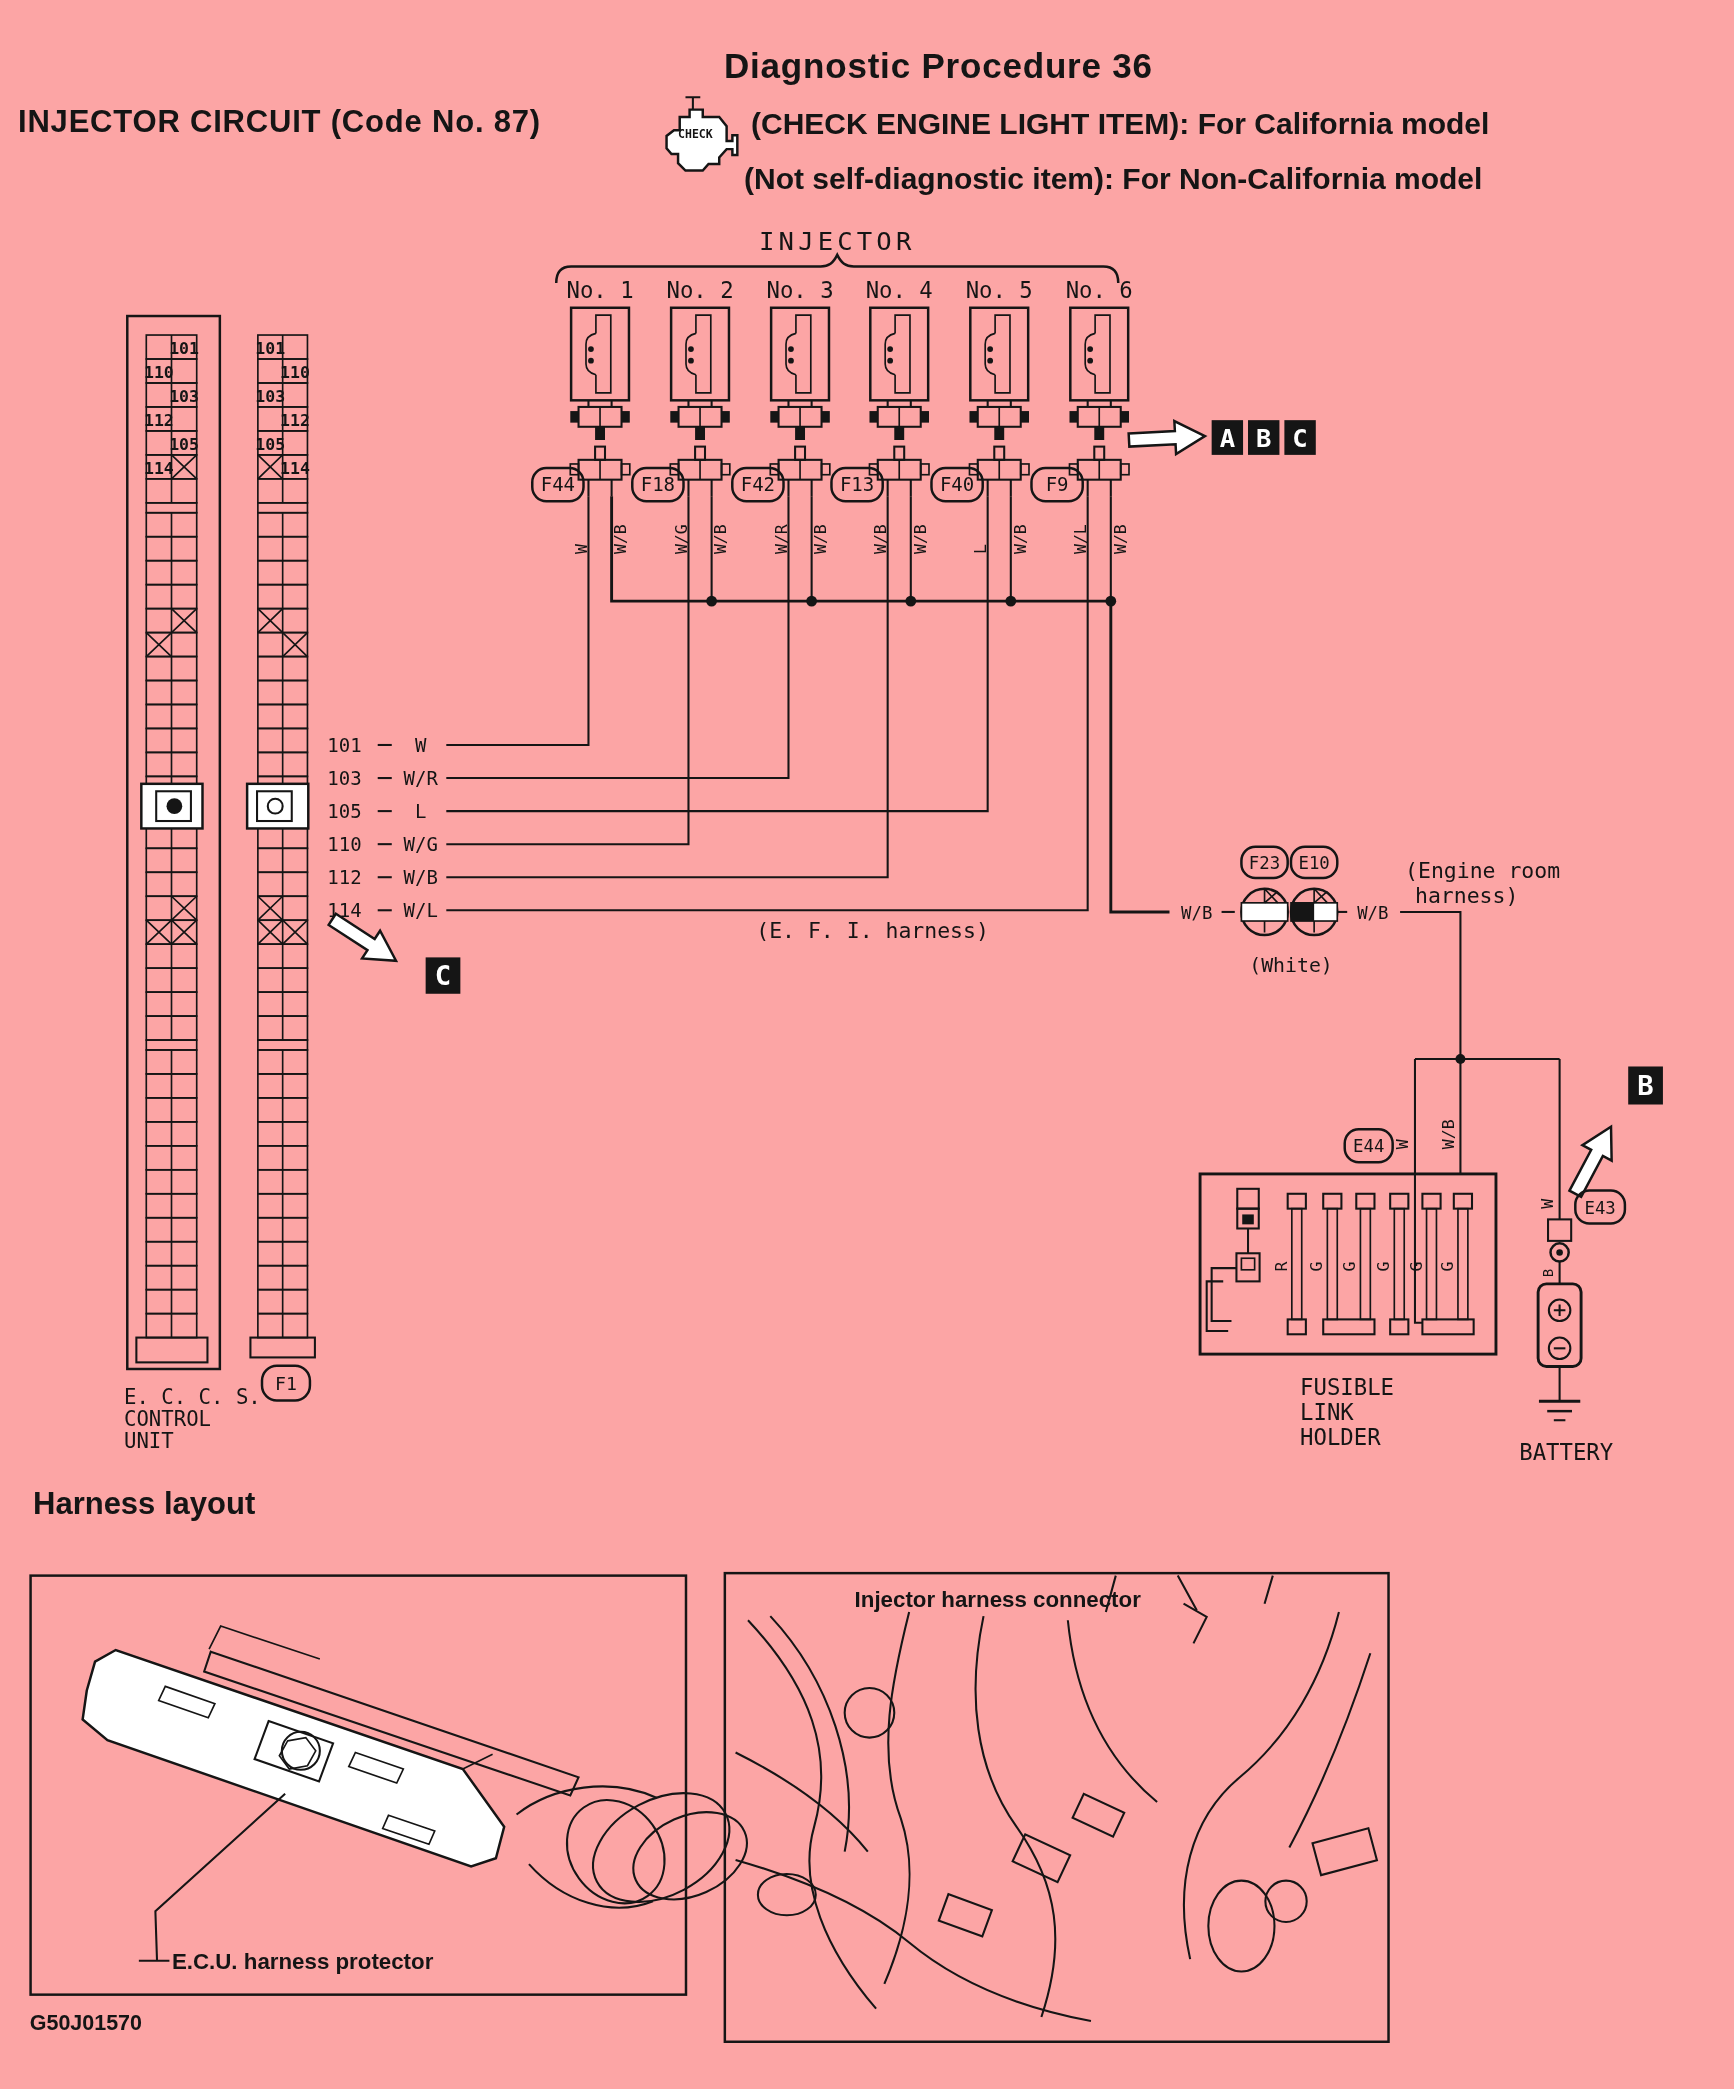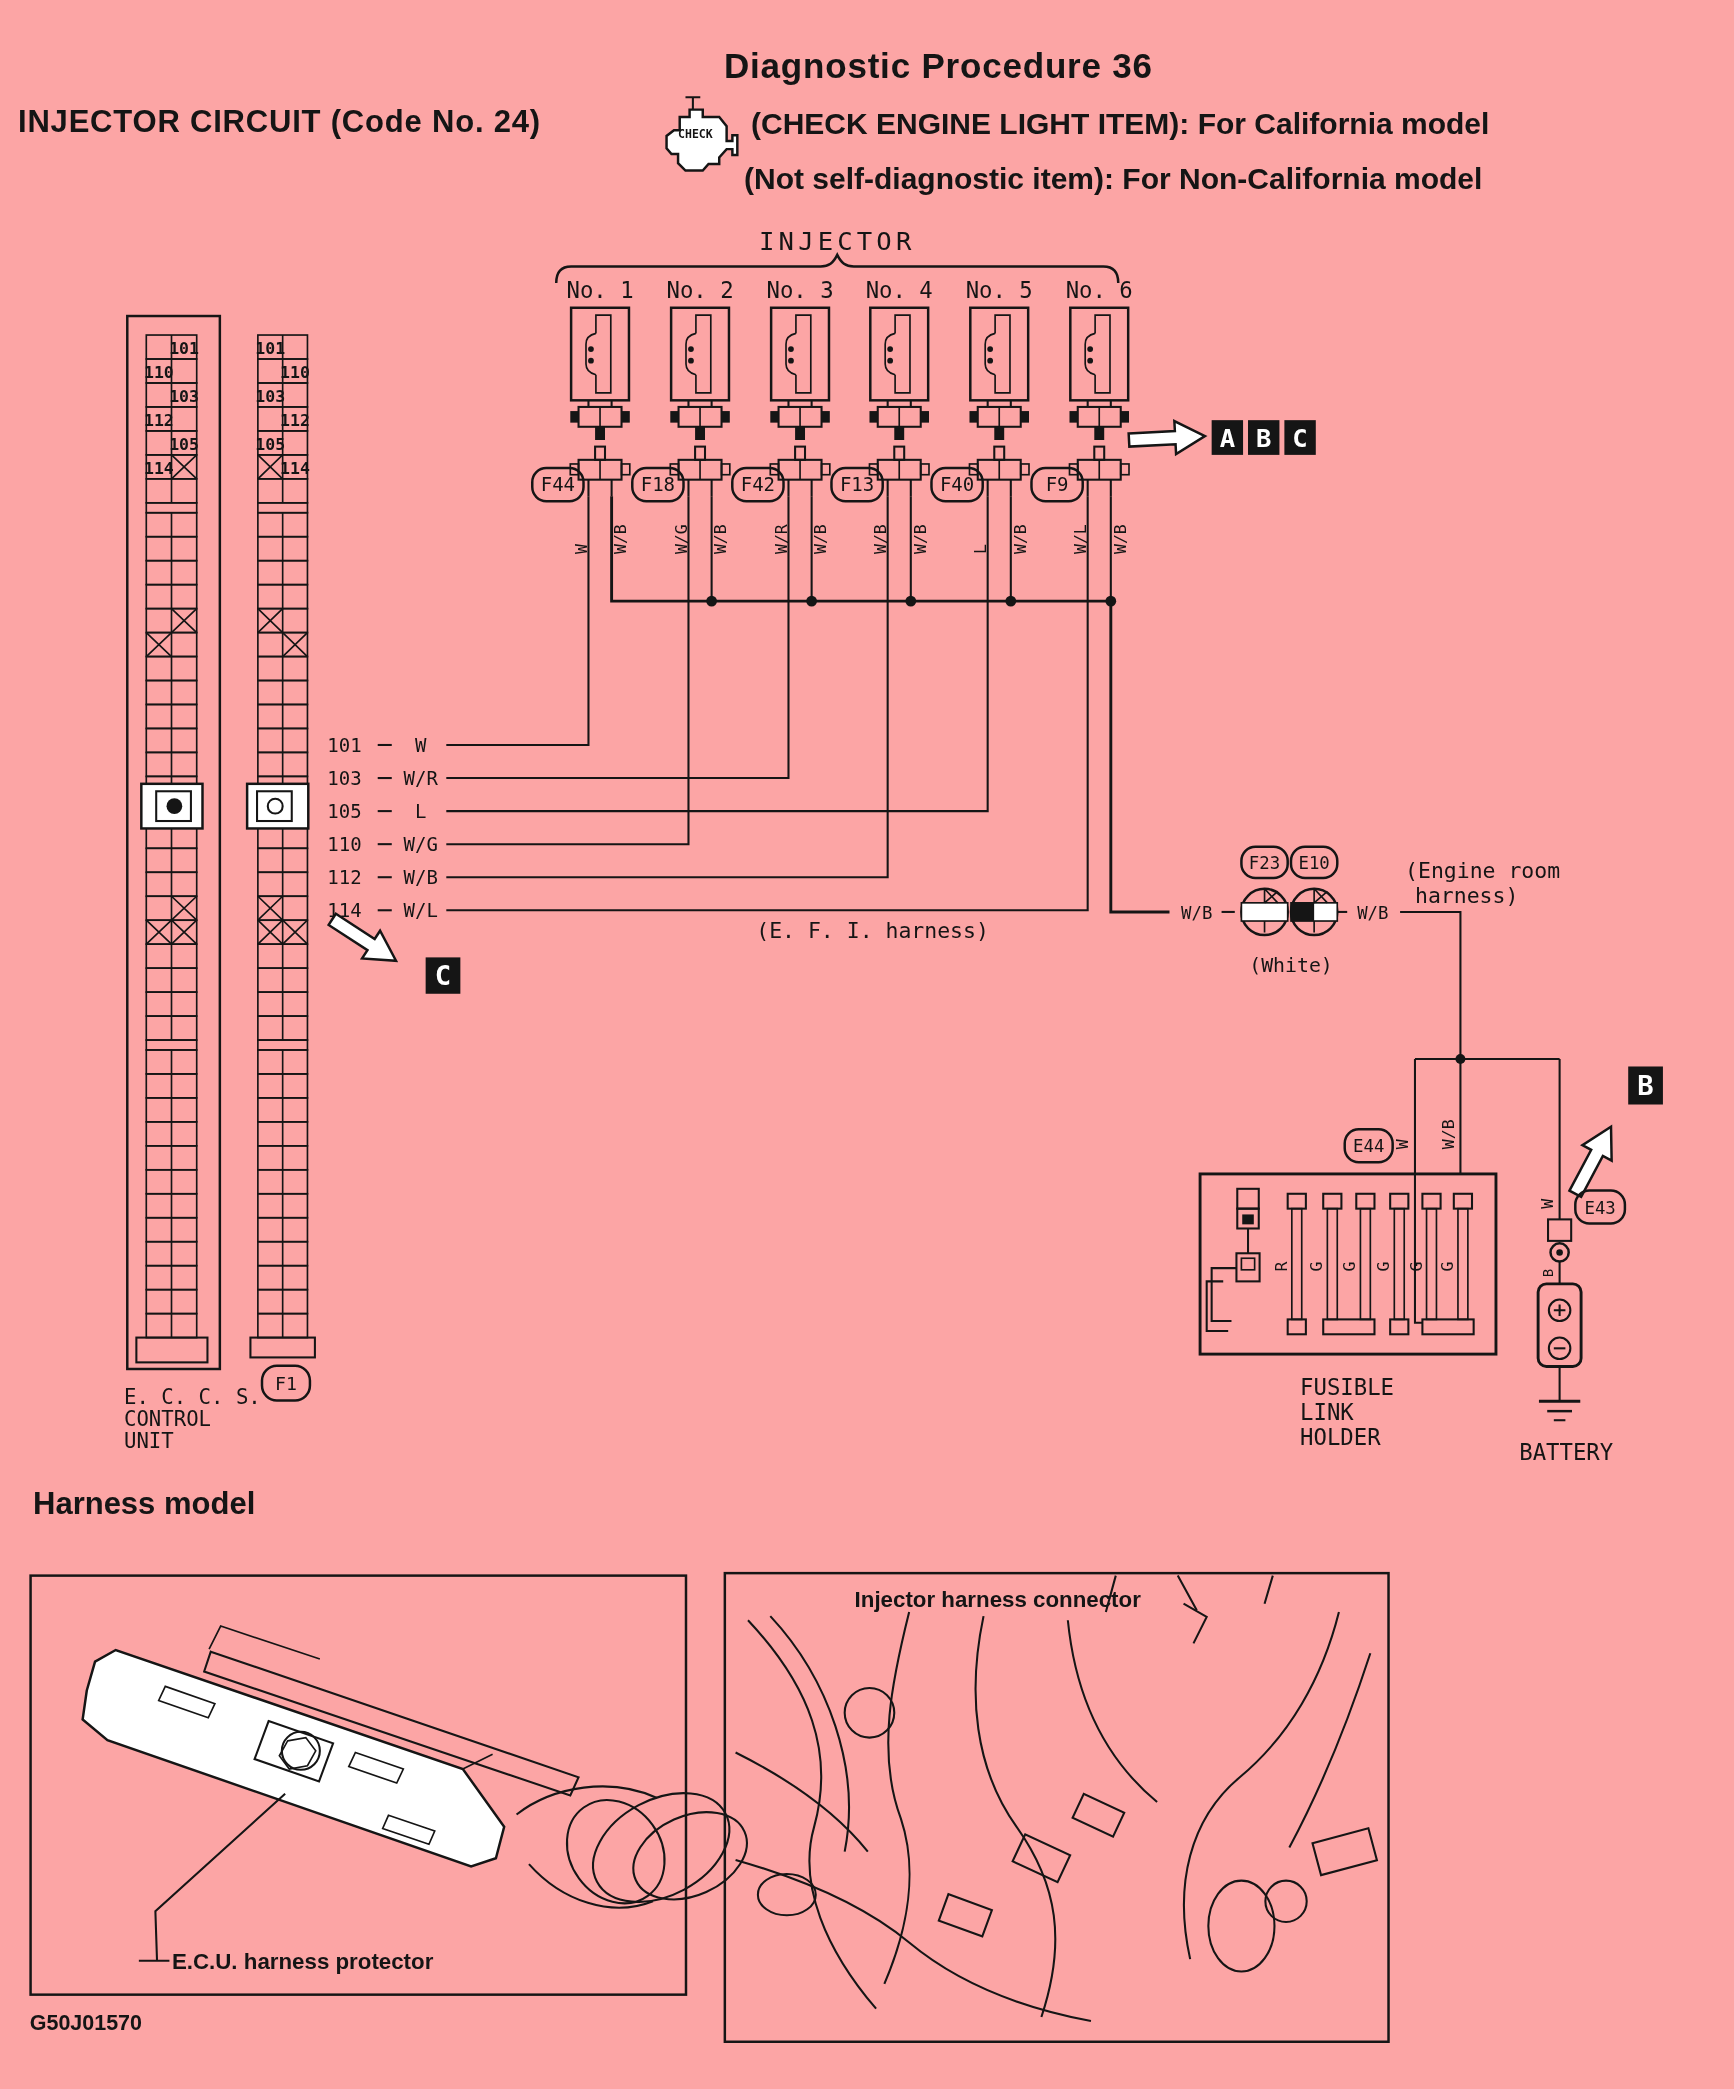--- a/index.html
+++ b/index.html
@@ -21,29 +21,29 @@
   .tx{font-family:"DejaVu Sans Mono","Liberation Mono",monospace;fill:#151515;}
   .tw{font-family:"DejaVu Sans Mono","Liberation Mono",monospace;fill:#ffffff;font-weight:bold;}
   .cap{font-family:"Liberation Sans",sans-serif;fill:#151515;font-weight:bold;}
 </style>
 </head>
 <body>
 
 <div class="page">
 
   <div class="abs hdr-title">Diagnostic Procedure 36</div>
-  <div class="abs hdr-l1l">INJECTOR  CIRCUIT  (Code No. 24)</div>
+  <div class="abs hdr-l1l">INJECTOR  CIRCUIT  (Code No. 87)</div>
   <svg class="abs" style="left:655px;top:94px;" width="84" height="79" viewBox="0 0 102 96">
     <path class="s25" d="M46,4 V19 M37,4 H55"></path>
     <path class="wf" stroke-width="3" d="M30,28 h12 v-9 h16 v9 h20 l9,11 v18 h7 v-7 h6 v24 h-6 v-7 h-7 l-9,10 v8 h-13 l-7,8 h-21 l-9,-9 v-11 h-8 l-6,-7 v-15 l9,-7 h7 z"></path>
     <text class="tx" x="49" y="54" font-size="14" font-weight="bold" text-anchor="middle">CHECK</text>
   </svg>
   <div class="abs hdr-l1r">(CHECK  ENGINE  LIGHT  ITEM):  For California model</div>
   <div class="abs hdr-l2">(Not self-diagnostic item):  For Non-California model</div>
-  <div class="abs section-heading">Harness model</div>
+  <div class="abs section-heading">Harness layout</div>
 
   <svg width="1734" height="2090" viewBox="0 0 2098 2528">
     <defs>
       <g id="inj-unit">
         <rect class="s3" x="-35" y="372" width="70" height="112"></rect>
         <path class="s2" d="M-5,403 V381 H13 V475 H-5 V453"></path>
         <path class="s2" d="M-5,403 C-14,405 -17,410 -17,416 V440 C-17,447 -13,451 -5,453"></path>
         <circle class="f" cx="-11" cy="422" r="3.5"></circle>
           <circle class="f" cx="-11" cy="436" r="3.5"></circle>
         <path class="s25" d="M-14,484 V492 M14,484 V492"></path>

